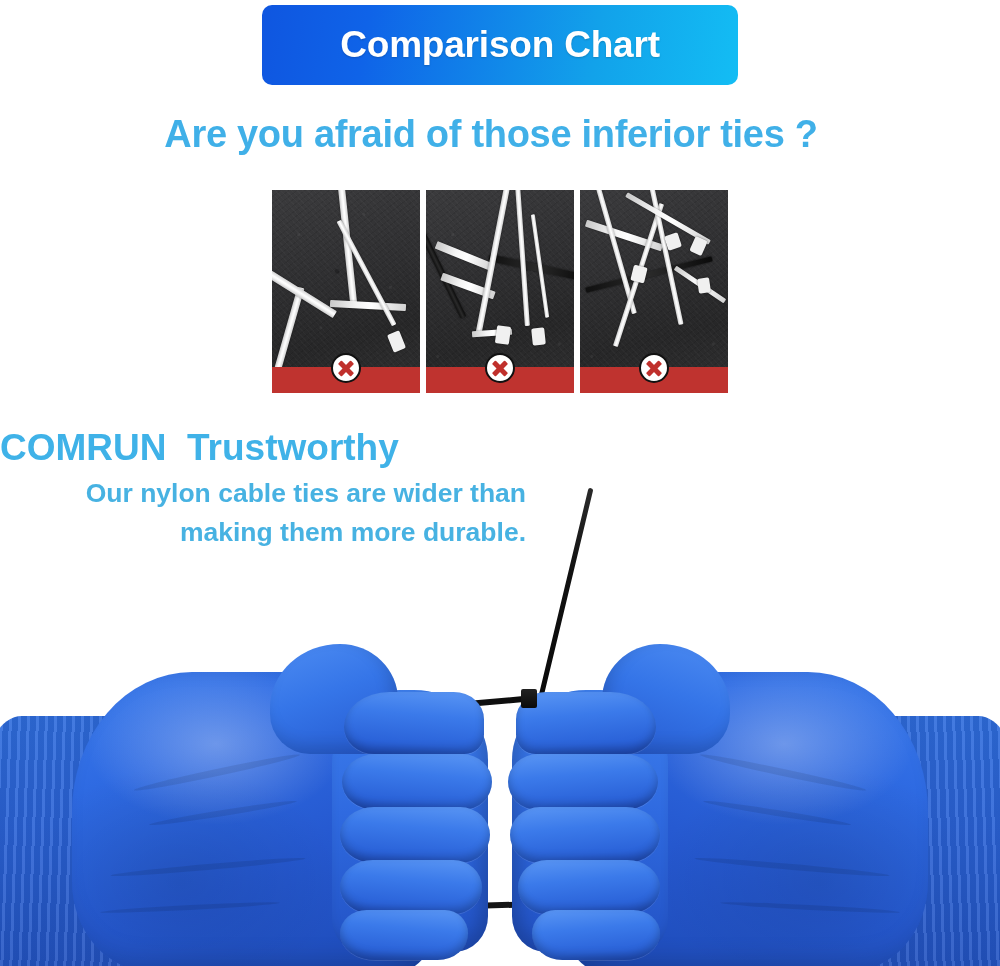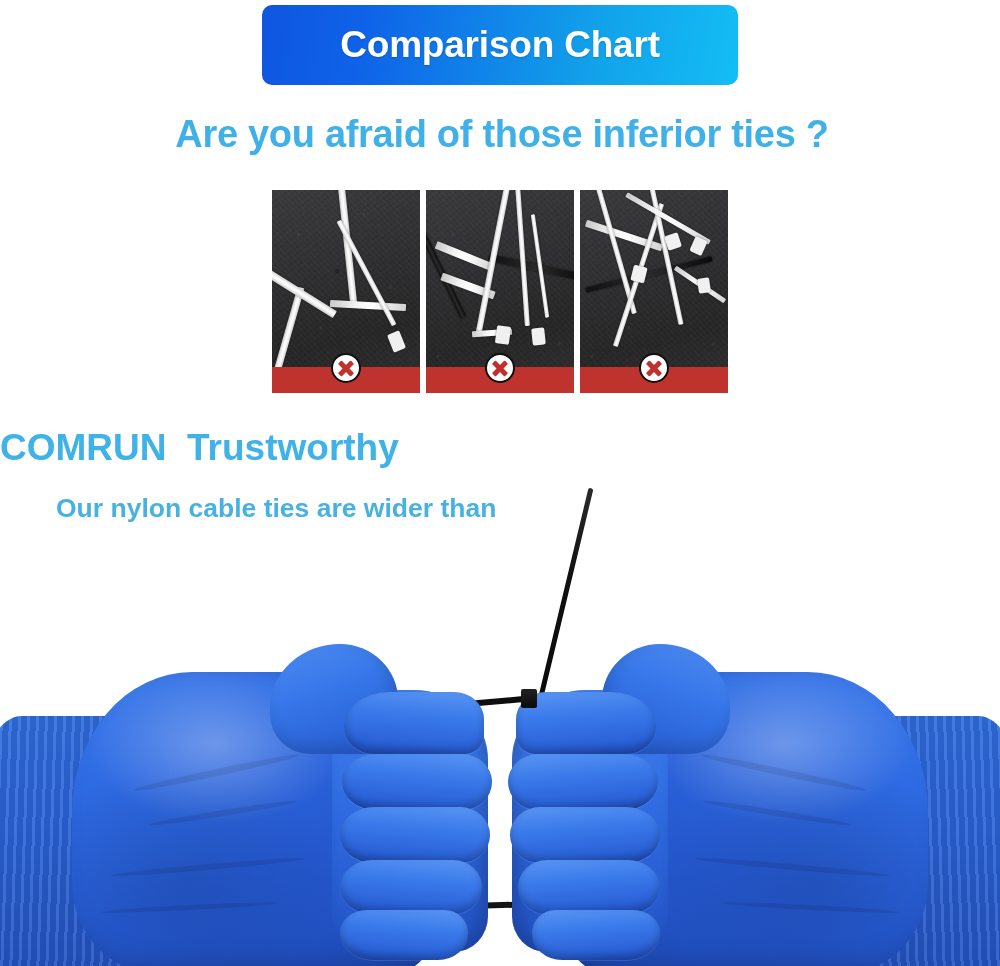--- a/index.html
+++ b/index.html
@@ -35,21 +35,21 @@
     font-size: 37px;
     font-weight: bold;
     letter-spacing: -0.2px;
     text-shadow: 0 1px 2px rgba(0,0,0,0.18);
     box-sizing: border-box;
   }
 
   
   .headline {
     position: absolute;
-    left: 16px; top: 113px;
+    left: 5px; top: 113px;
     width: 972px;
     text-align: center;
     font-size: 38px;
     font-weight: bold;
     color: #40b0e8;
     letter-spacing: -0.3px;
   }
 
   
   .photo-strip {
@@ -148,27 +148,28 @@
     font-size: 37px;
     font-weight: bold;
     color: #3fb2e8;
     white-space: pre;
   }
 
   
   .body-copy {
     position: absolute;
     left: 56px;
-    top: 489px;
+    top: 474px;
     width: 470px;
     font-size: 26.5px;
     font-weight: bold;
     line-height: 39px;
     color: #47b2e2;
     z-index: 4;
+    text-align: right;
   }
 
   
   .scene {
     position: absolute;
     left: 0; top: 470px;
     width: 1000px;
     height: 496px;
     overflow: hidden;
     background: #ffffff;
@@ -381,20 +382,21 @@
     <div class="tie-head" style="left:118px; top:88px; width:12px; height:15px; transform:rotate(-8deg);"></div>
     <div class="red-band"></div>
     <div class="x-badge"></div>
   </div>
 </div>
 
 <div class="brandline">COMRUN  Trustworthy</div>
 
 <div class="body-copy">
   <div>Our nylon cable ties are wider than</div>
+  <div>making them more durable.</div>
 </div>
 
 <div class="scene">
 
   <div class="tie-tail"></div>
   <div class="tie-strap-right"></div>
   <div class="tie-strap-left"></div>
   <div class="tie-lock" style="left:521px; top:219px;"></div>
   <div class="tie-loop-bottom"></div>
 

